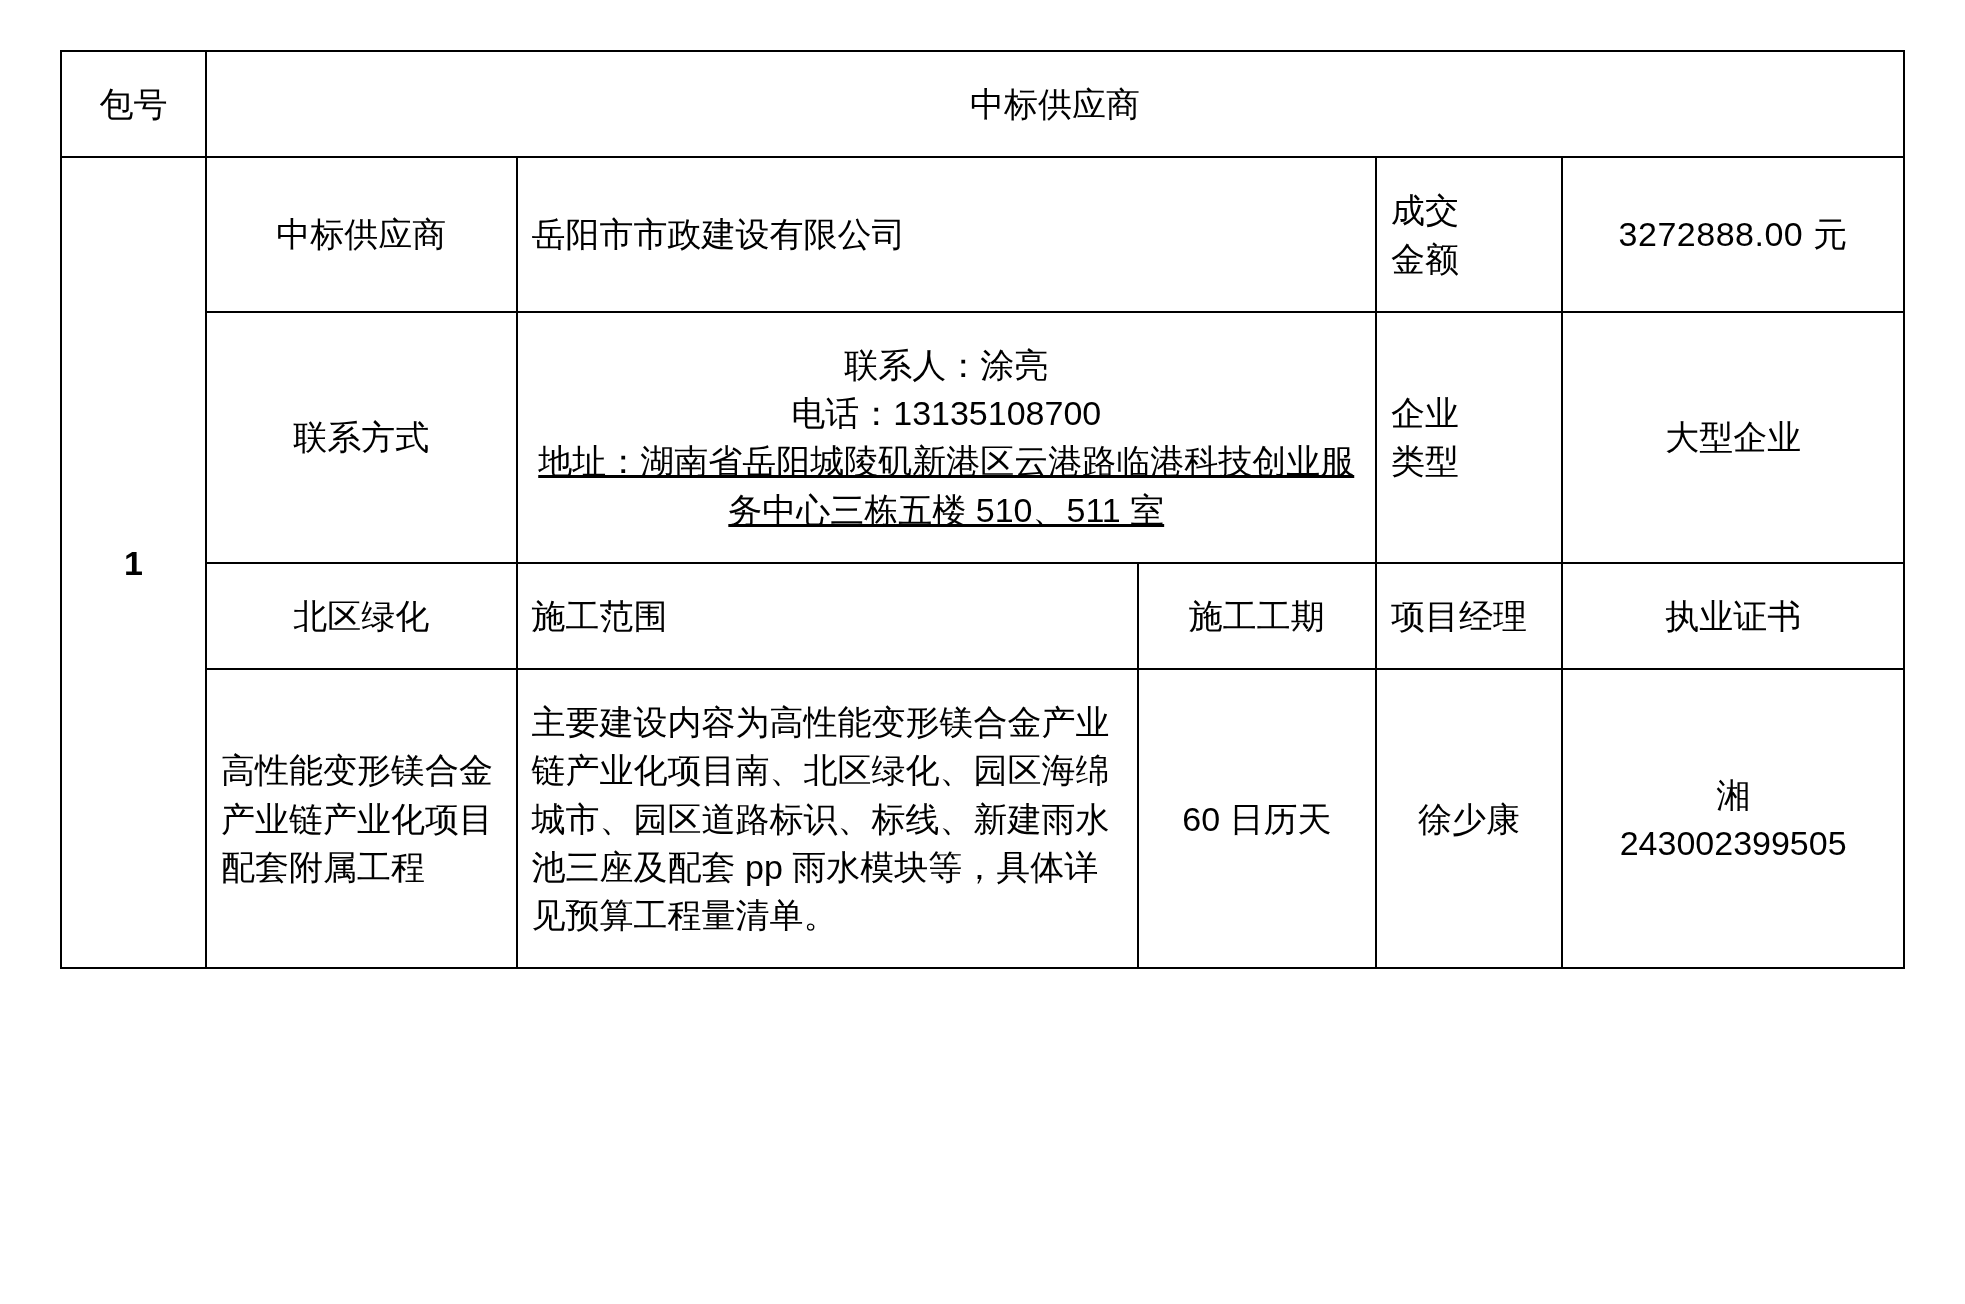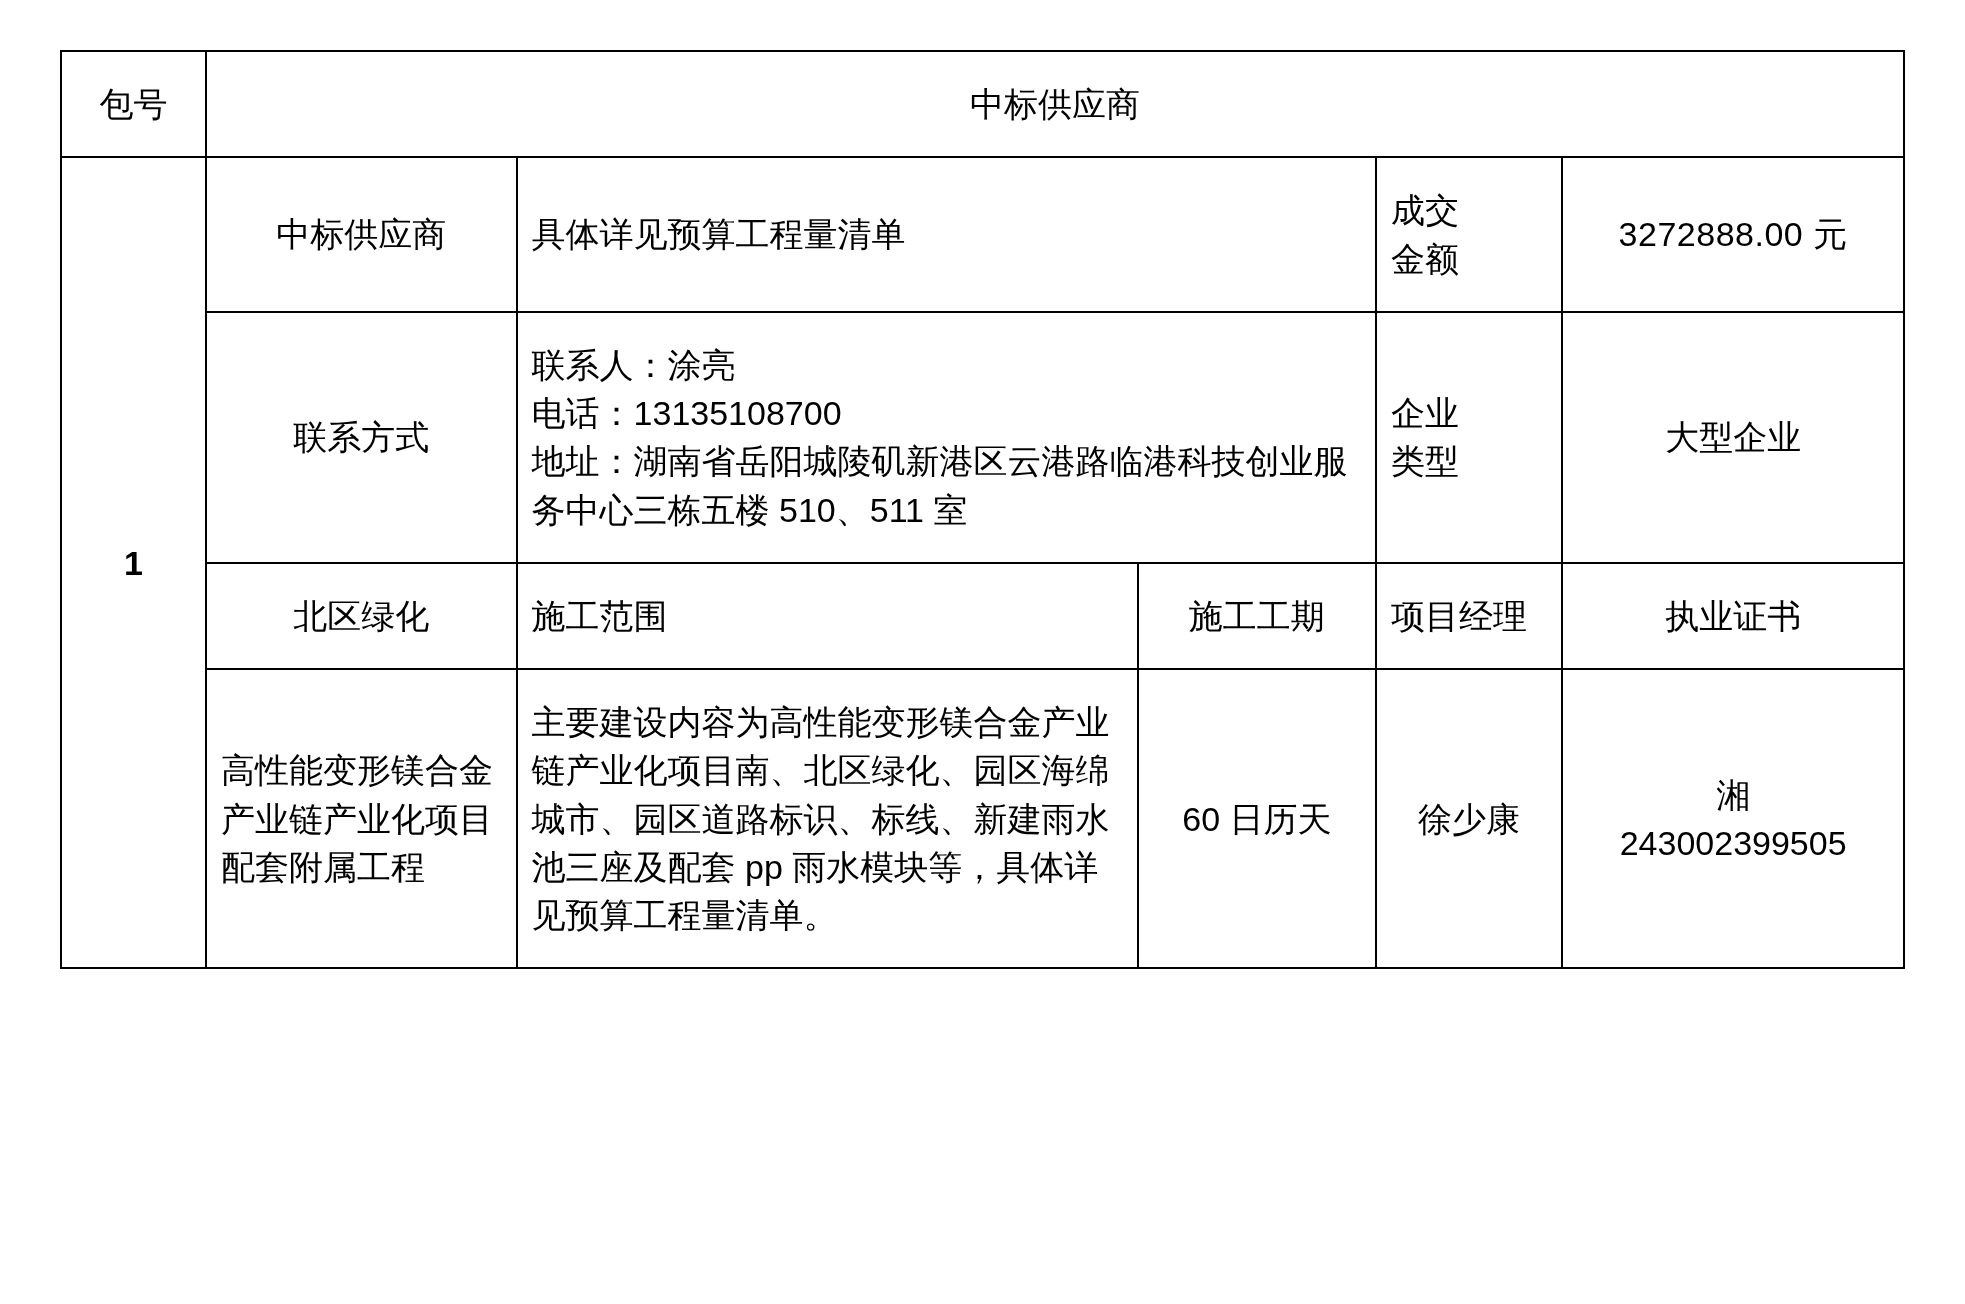--- a/index.html
+++ b/index.html
@@ -71,23 +71,25 @@
     padding: 22px 14px;
   }
   .cell-left {
     text-align: left;
   }
   .cell-center {
     text-align: center;
   }
   .contact-lines div {
     white-space: nowrap;
+    text-align: center;
   }
   .contact-lines div.wrapline {
     white-space: normal;
+    text-decoration: underline;
   }
   .amount {
     text-align: center;
     font-size: 34px;
     letter-spacing: 0.5px;
   }
   .subject-name {
     text-align: left;
     font-size: 34px;
     line-height: 1.45;
@@ -120,21 +122,21 @@
     </colgroup>
     <tbody>
       <tr>
         <td class="header-pkg">包号</td>
         <td class="header-title" colspan="5">中标供应商</td>
       </tr>
 
       <tr>
         <td class="c-pkg-no" rowspan="4">1</td>
         <td class="c-label cell-center">中标供应商</td>
-        <td class="cell-left" colspan="2">具体详见预算工程量清单</td>
+        <td class="cell-left" colspan="2">岳阳市市政建设有限公司</td>
         <td class="c-smalllabel tight">
           <div>成交</div>
           <div>金额</div>
         </td>
         <td class="c-value amount">3272888.00 元</td>
       </tr>
 
       <tr>
         <td class="c-label cell-center">联系方式</td>
         <td class="cell-left contact-lines" colspan="2">

